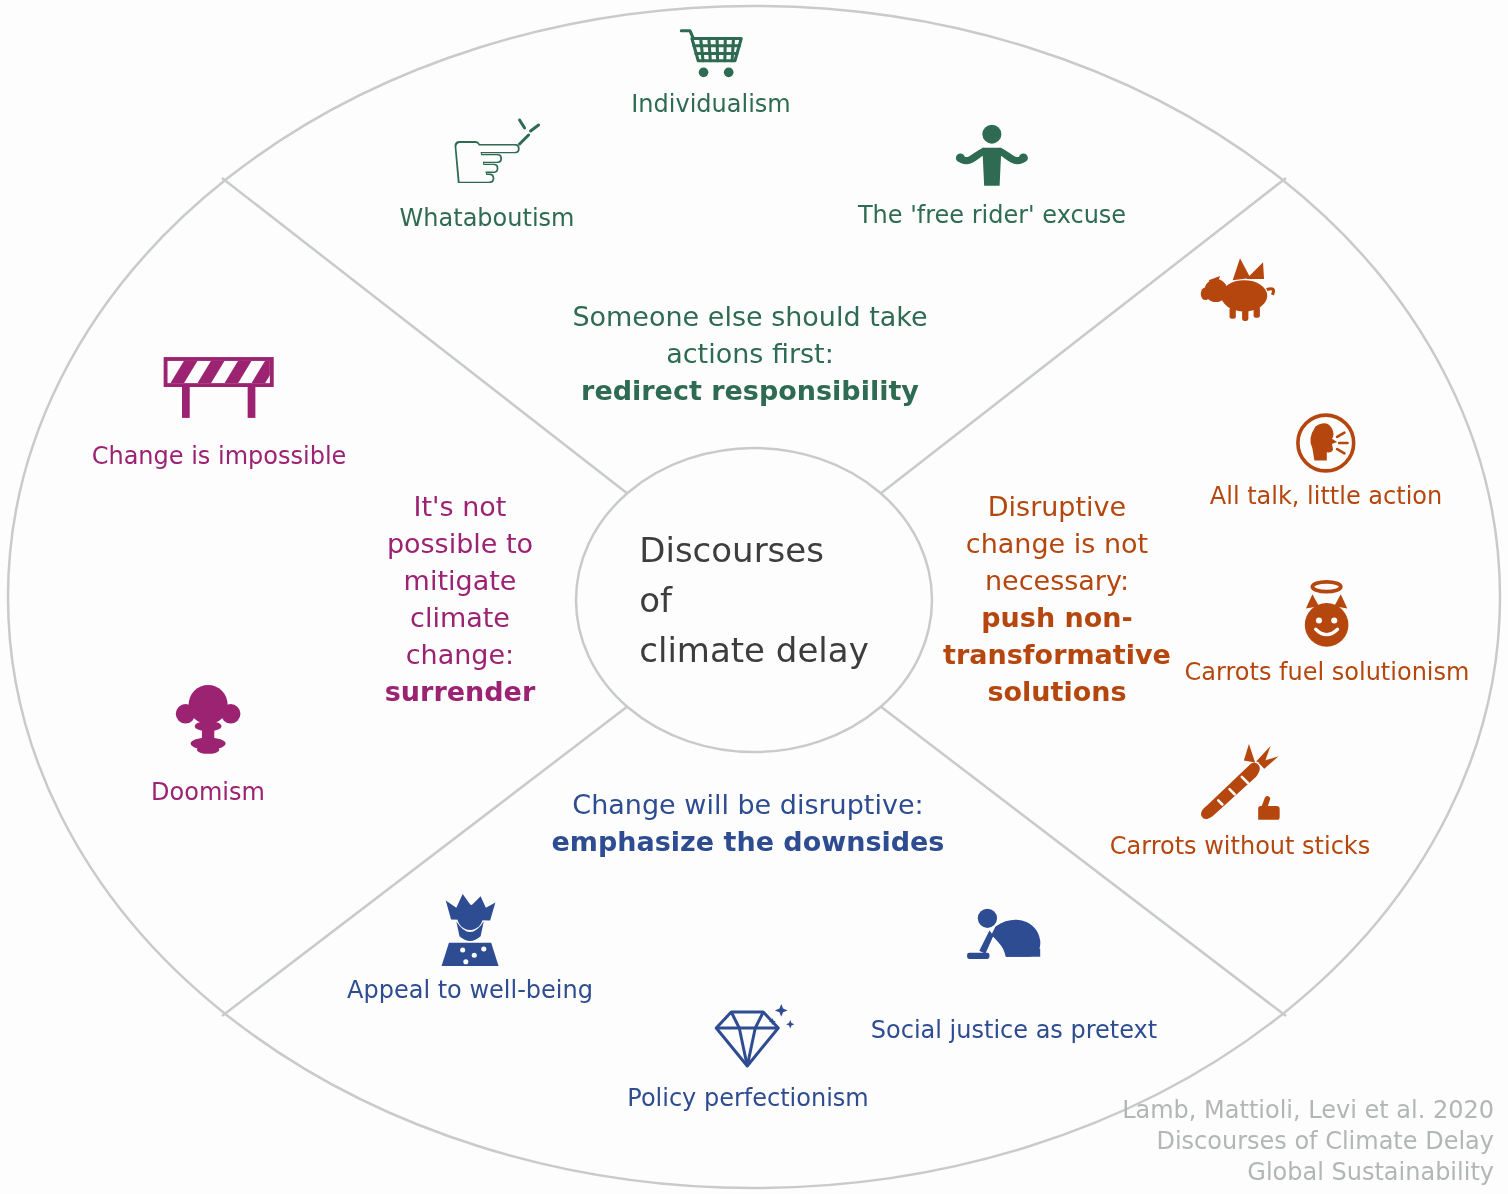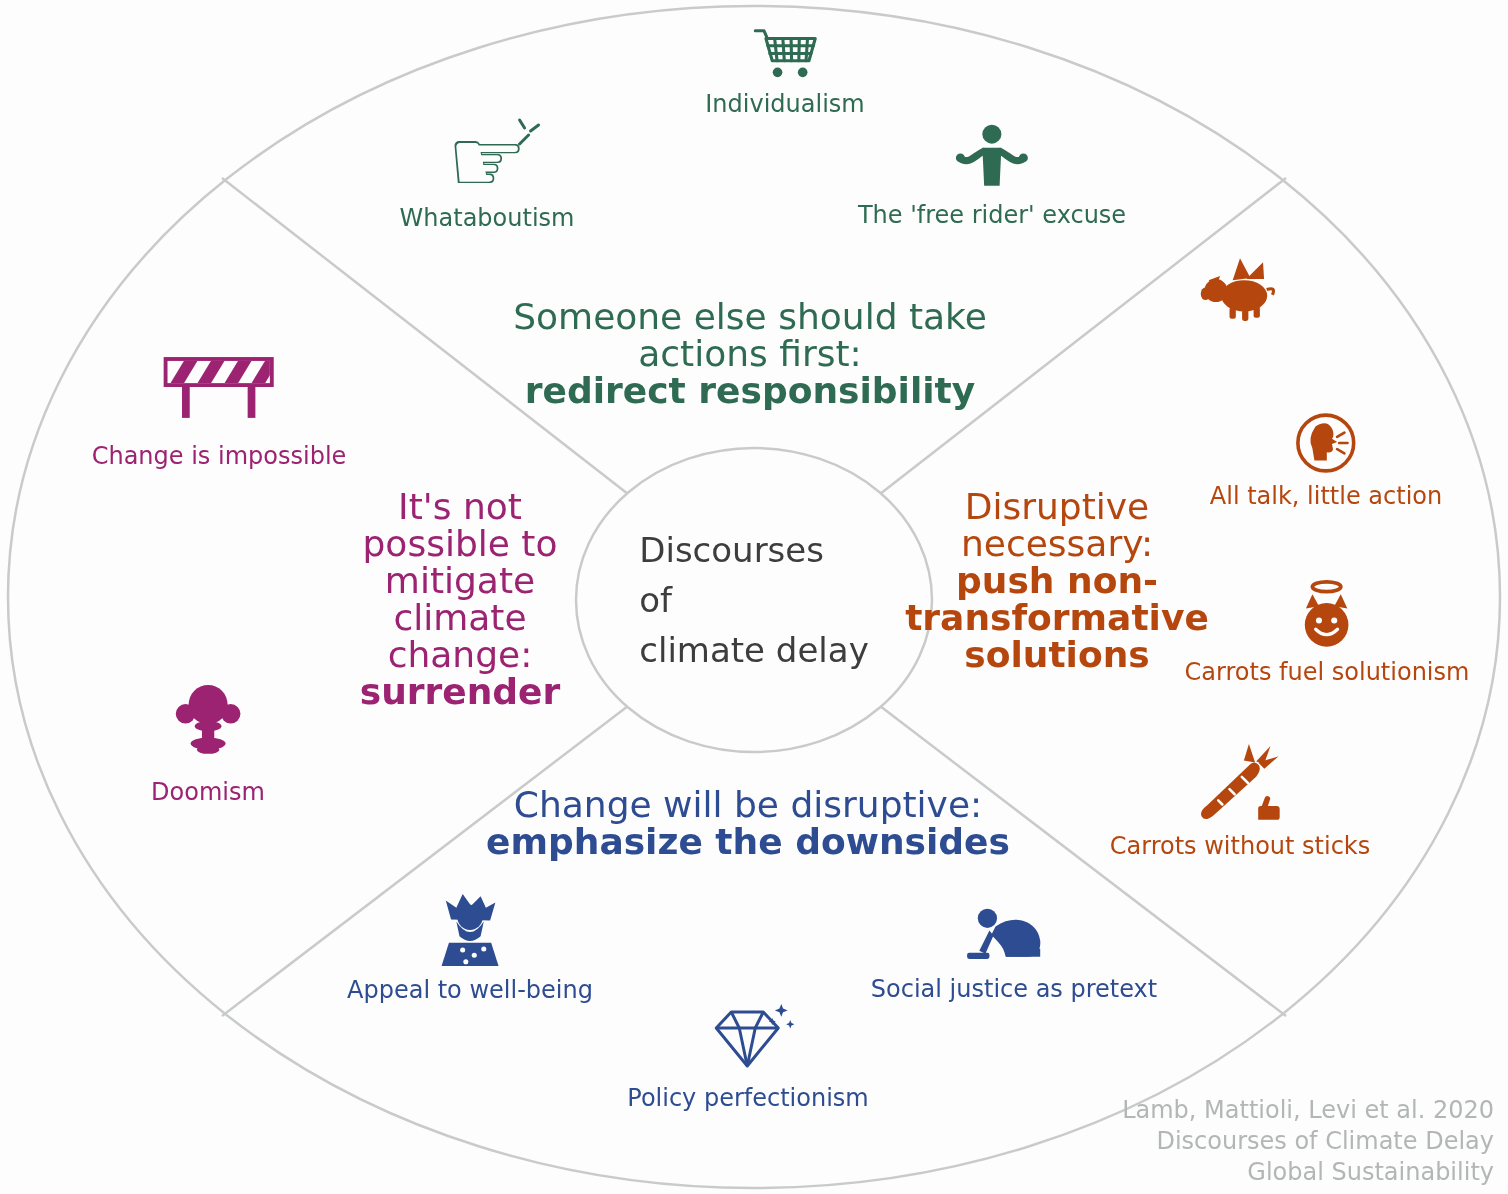--- a/index.html
+++ b/index.html
@@ -12,21 +12,21 @@
   .bg { position:absolute; left:0; top:0; }
 
   .node { position:absolute; display:flex; flex-direction:column; align-items:center; transform:translateX(-50%); }
   .node .label { font-size:24px; white-space:nowrap; margin-top:8px; }
 
   .c-green  { color:#2e6b52; }
   .c-orange { color:#b5470e; }
   .c-purple { color:#9c2272;gap:12px; }
   .c-blue   { color:#2e4c91; }
 
-  .heading { position:absolute; transform:translateX(-50%); text-align:center; font-size:36px; line-height:37px; }
+  .heading { position:absolute; transform:translateX(-50%); text-align:center; font-size:27px; line-height:37px; }
   .heading .bold { font-weight:bold; }
 
   .center-label {
     position:absolute; left:754px; top:600px; transform:translate(-50%,-50%);
     text-align:left; font-size:34px; line-height:50px; color:#3d3d3d;
   }
 
   .citation { position:absolute; right:14px; bottom:6px; text-align:right; font-size:24px; line-height:31px; color:#b3b6b6; }
 
   .hand-wrap { position:relative; }
@@ -40,21 +40,21 @@
 
   <svg class="bg" width="1508" height="1194" viewBox="0 0 1508 1194">
     <ellipse cx="754" cy="597" rx="746" ry="591" fill="none" stroke="#c9cbcb" stroke-width="2.5"></ellipse>
     <line x1="628" y1="494" x2="222" y2="178" stroke="#c9cbcb" stroke-width="2.5"></line>
     <line x1="880" y1="494" x2="1286" y2="178" stroke="#c9cbcb" stroke-width="2.5"></line>
     <line x1="628" y1="706" x2="222" y2="1016" stroke="#c9cbcb" stroke-width="2.5"></line>
     <line x1="880" y1="706" x2="1286" y2="1016" stroke="#c9cbcb" stroke-width="2.5"></line>
     <ellipse cx="754" cy="600" rx="178" ry="152" fill="#fdfdfd" stroke="#c9cbcb" stroke-width="2.5"></ellipse>
   </svg>
 
-  <div class="node c-green" style="left:785px; top:24px;">
+  <div class="node c-green" style="left:711px; top:24px;">
     <svg viewBox="0 0 68 60" width="66" height="58">
       <g fill="none" stroke="currentColor" stroke-width="3.2" stroke-linecap="round" stroke-linejoin="round">
         <path d="M3 7 H12 L15.5 15"></path>
         <path d="M14 15 H65 L58.5 38 H20.5 Z"></path>
         <path d="M23 15 L25.5 38 M31.5 15 L33 38 M40 15 L40.5 38 M48.5 15 L48 38 M57 15 L55.5 38"></path>
         <path d="M16 22.5 H63 M18 30.5 H60.5"></path>
       </g>
       <circle cx="26" cy="50" r="5" fill="currentColor"></circle>
       <circle cx="52" cy="50" r="5" fill="currentColor"></circle>
     </svg>
@@ -153,20 +153,21 @@
         <path d="M32 44 l5 5"></path>
         <path d="M21 55 l4 4"></path>
       </g>
       <path fill="currentColor" d="M60 74 v-11 q0 -2.5 2.5 -2.5 h1 l3 -8 q1 -2.5 3.5 -1.5 q2.5 1 1.5 3.5 l-2 6 h8.5 q3 0 3 3 v8 q0 2.5 -2.5 2.5 z"></path>
     </svg>
     <div class="label">Carrots without sticks</div>
   </div>
 
   <div class="heading c-orange" style="left:1037px; top:488px;margin-left:20px;">
     <div>Disruptive</div>
+    <div>change is not</div>
     <div>necessary:</div>
     <div class="bold">push non-</div>
     <div class="bold">transformative</div>
     <div class="bold">solutions</div>
   </div>
 
   <div class="node c-purple" style="left:219px; top:352px;">
     <svg viewBox="0 0 116 72" width="112" height="70">
       <rect x="20" y="32" width="8" height="36" fill="currentColor"></rect>
       <rect x="88" y="32" width="8" height="36" fill="currentColor"></rect>
@@ -213,21 +214,21 @@
       <path d="M21 28 q13 20 26 0 l-3 14 q-10 9 -20 0 z"></path>
       <path d="M14 48 h40 l7 22 h-54 z"></path>
       <circle cx="27" cy="55" r="2.4" fill="#fdfdfd"></circle>
       <circle cx="38" cy="60" r="2.4" fill="#fdfdfd"></circle>
       <circle cx="47" cy="54" r="2.4" fill="#fdfdfd"></circle>
       <circle cx="30" cy="66" r="2.4" fill="#fdfdfd"></circle>
     </svg>
     <div class="label">Appeal to well-being</div>
   </div>
 
-  <div class="node c-blue" style="left:1014px; top:900px;">
+  <div class="node c-blue" style="left:1014px; top:900px;gap:41px;">
     <svg viewBox="0 0 96 66" width="98" height="67" fill="currentColor">
       <circle cx="22" cy="18" r="9.5"></circle>
       <path d="M30 26 C50 12 72 22 74 40 C75 50 70 56 62 56 L40 56 C38 44 30 40 26 34 Z"></path>
       <path d="M40 56 h34 v-8 h-26 z"></path>
       <path d="M24 30 L14 50 l6 3 8 -18 z"></path>
       <rect x="2" y="52" width="22" height="6" rx="2"></rect>
     </svg>
     <div class="label">Social justice as pretext</div>
   </div>
 

